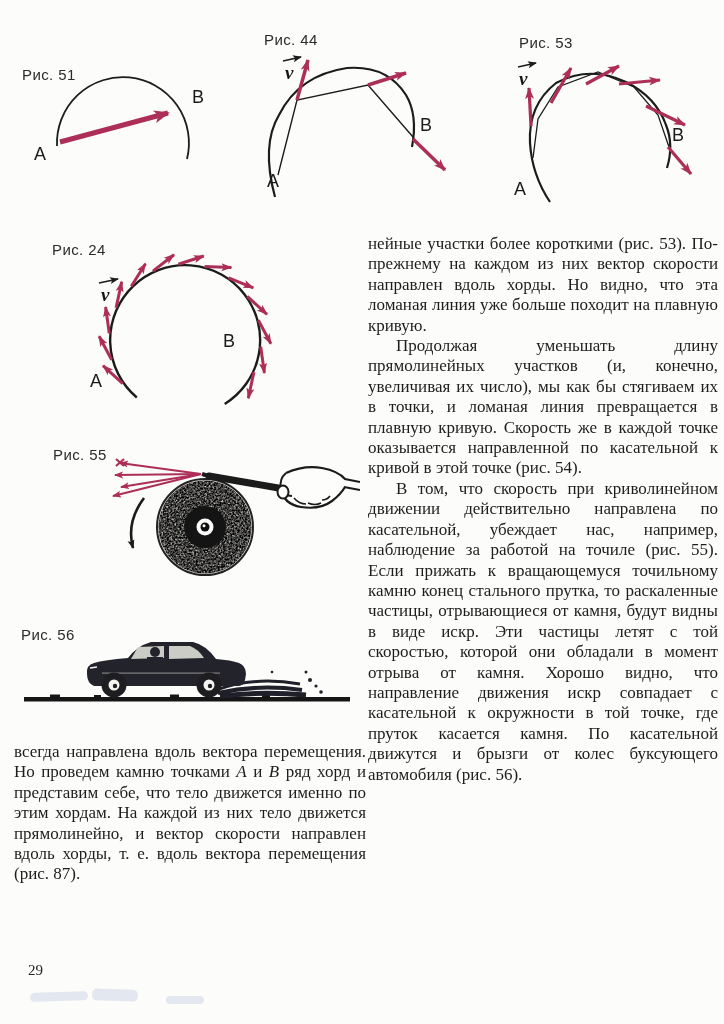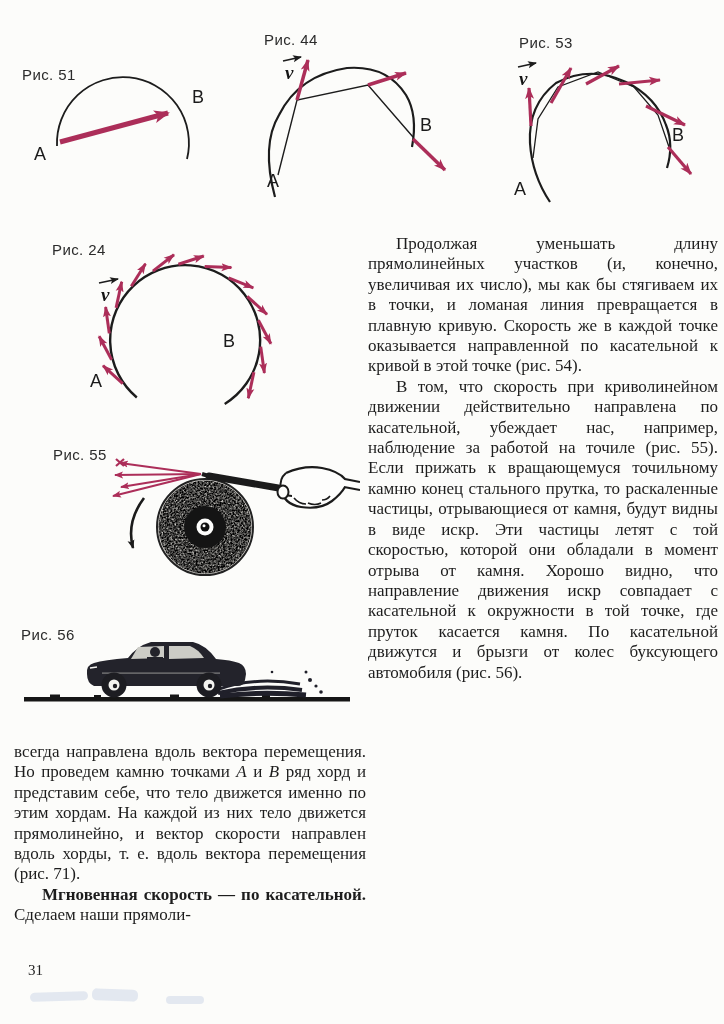--- a/index.html
+++ b/index.html
@@ -247,27 +247,27 @@
         <circle cx="105" cy="70" r="2.2" fill="#1d1d22"></circle>
         <circle cx="199" cy="69" r="12.5" fill="#1d1d22"></circle>
         <circle cx="199" cy="69" r="5.5" fill="#f3f3ef"></circle>
         <circle cx="200" cy="70" r="2.2" fill="#1d1d22"></circle>
       </g>
     </g>
   </svg>
   <div class="caption" style="left:21px; top:626px;text-align:center;">Рис. 56</div>
 
   <div class="textcol" style="left:14px; top:742px; width:352px;">
-      <p><span>всегда направлена вдоль вектора перемещения. Но проведем камню точками </span><span class="italic">А</span><span> и </span><span class="italic">В</span><span> ряд хорд и представим себе, что тело движется именно по этим хордам. На каждой из них тело движется прямолинейно, и вектор скорости направлен вдоль хорды, т. е. вдоль вектора перемещения (рис. 71).</span></p>
-      <p class="indent"><span class="bold">Мгновенная скорость — по касательной.</span><span> Сделаем наши прямоли-</span></p>
+      <p><span>всегда направлена вдоль вектора перемещения. Но проведем камню точками </span><span class="italic">А</span><span> и </span><span class="italic">В</span><span> ряд хорд и представим себе, что тело движется именно по этим хордам. На каждой из них тело движется прямолинейно, и вектор скорости направлен вдоль хорды, т. е. вдоль вектора перемещения (рис. 87).</span></p>
     </div>
 
   <div class="textcol" style="left:368px; top:234px; width:350px;">
+      <p><span>нейные участки более короткими (рис. 53). По-прежнему на каждом из них вектор скорости направлен вдоль хорды. Но видно, что эта ломаная линия уже больше походит на плавную кривую.</span></p>
       <p class="indent"><span>Продолжая уменьшать длину прямолинейных участков (и, конечно, увеличивая их число), мы как бы стягиваем их в точки, и ломаная линия превращается в плавную кривую. Скорость же в каждой точке оказывается направленной по касательной к кривой в этой точке (рис. 54).</span></p>
       <p class="indent"><span>В том, что скорость при криволинейном движении действительно направлена по касательной, убеждает нас, например, наблюдение за работой на точиле (рис. 55). Если прижать к вращающемуся точильному камню конец стального прутка, то раскаленные частицы, отрывающиеся от камня, будут видны в виде искр. Эти частицы летят с той скоростью, которой они обладали в момент отрыва от камня. Хорошо видно, что направление движения искр совпадает с касательной к окружности в той точке, где пруток касается камня. По касательной движутся и брызги от колес буксующего автомобиля (рис. 56).</span></p>
     </div>
 
-  <div class="pagenum">31</div>
+  <div class="pagenum">29</div>
 
   <div class="smudge s1"></div>
   <div class="smudge s2"></div>
   <div class="smudge s3"></div>
 </div>
 
 </body></html>

